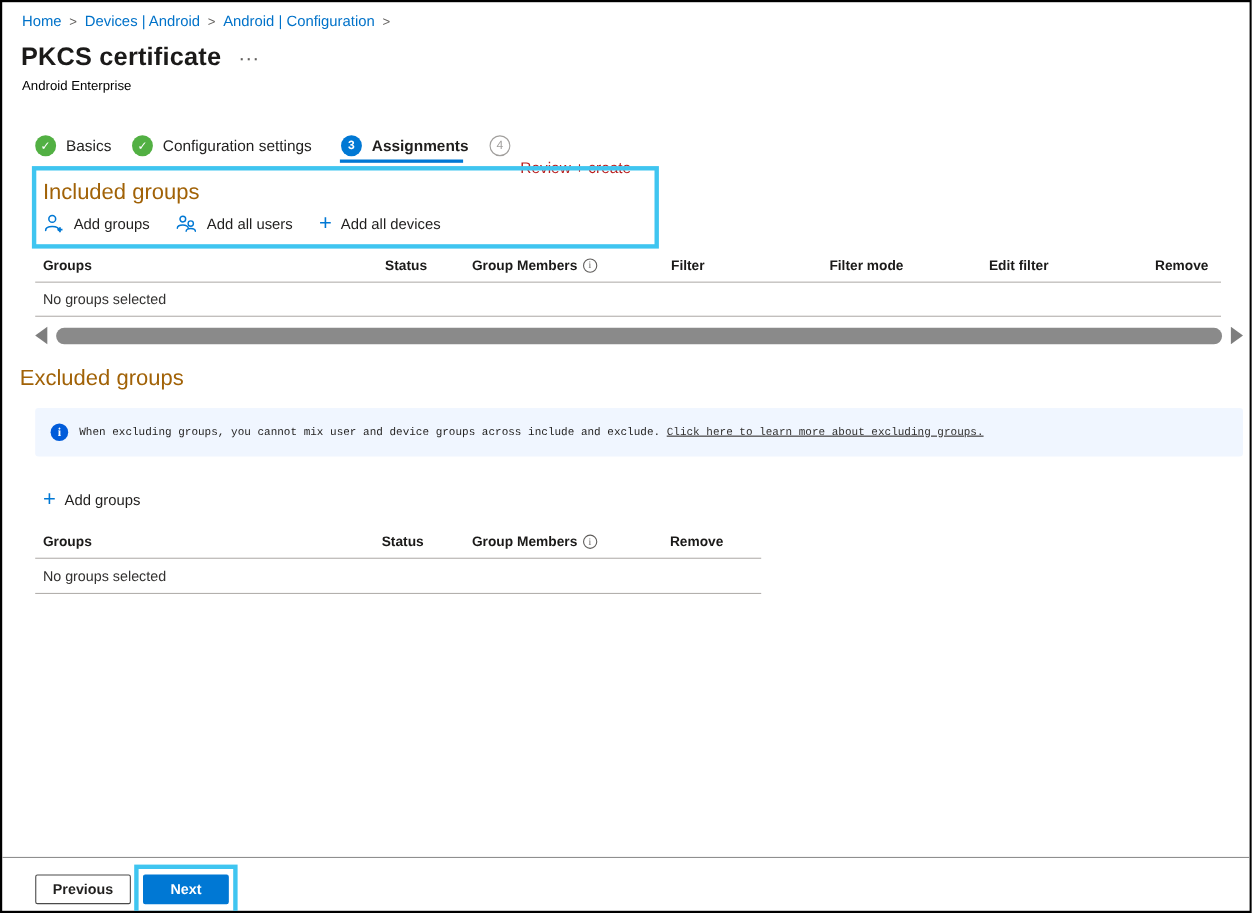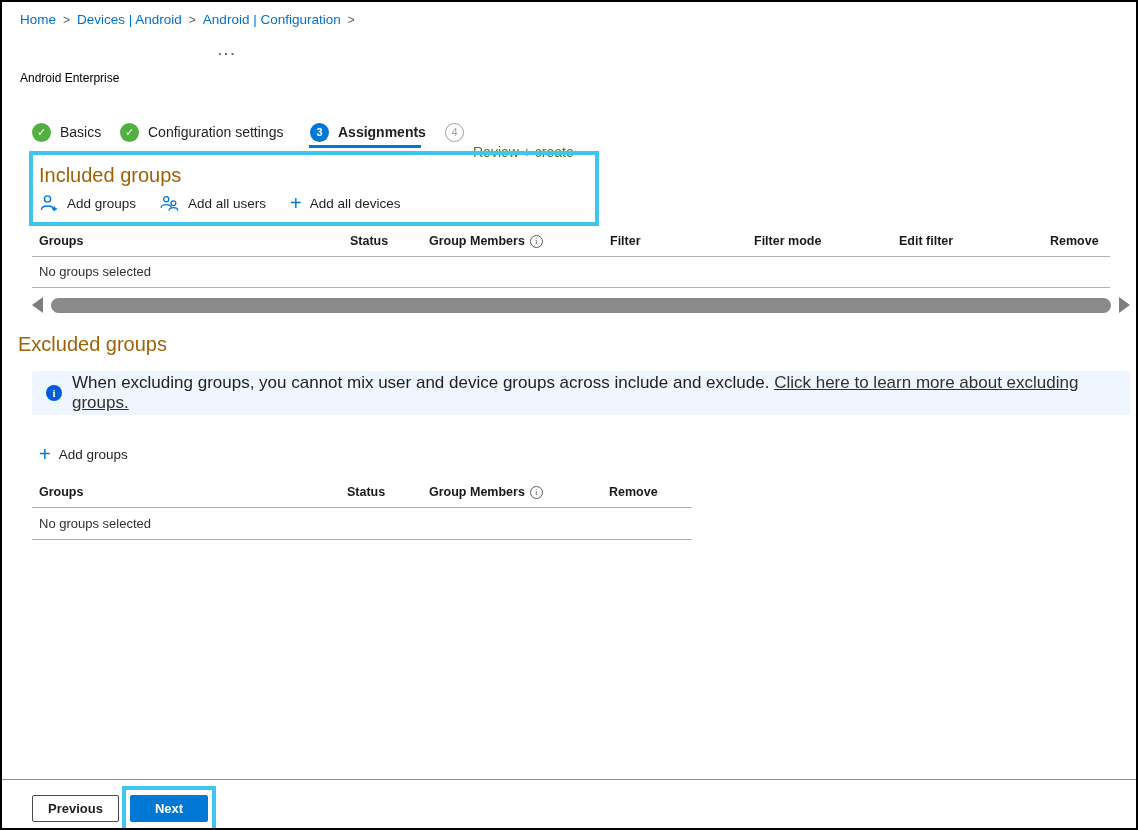--- a/index.html
+++ b/index.html
@@ -30,21 +30,21 @@
     color: #605e5c; font-size: 13px; font-weight: bold; letter-spacing: 2px; cursor: pointer;
   }
   .subtitle {
     position: absolute; left: 18px; top: 69px;
     font-size: 12px; color: #000000;
   }
   
   .tab { position: absolute; top: 120px; display: flex; align-items: center; gap: 9px; height: 20px; cursor: pointer; }
   .tab-label { font-size: 14px; color: #201f1e; }
   .tab.active .tab-label { font-weight: bold; }
-  .tab.disabled .tab-label { color: #4d7c0f; margin-top: 39px; }
+  .tab.disabled .tab-label { color: #b91c1c; margin-top: 39px; }
   .step-circle {
     width: 19px; height: 19px; border-radius: 50%;
     display: flex; align-items: center; justify-content: center;
     font-size: 11px; color: #fff; flex: 0 0 auto;
   }
   .step-circle.complete { background: #52b043; font-size: 11px; }
   .step-circle.active-num { background: #0078d4; font-weight: bold; }
   .step-circle.disabled-num { background: #fff; border: 1px solid #a19f9d; color: #a19f9d; }
   .tab-underline {
     position: absolute; left: 307px; top: 143px; width: 112px; height: 3px;
@@ -101,21 +101,21 @@
   .info-banner {
     position: absolute; left: 30px; top: 369px; width: 1098px; height: 44px;
     background: #f0f6ff; border-radius: 3px;
     display: flex; align-items: center; padding: 0 14px; gap: 10px;
   }
   .banner-icon {
     width: 16px; height: 16px; border-radius: 50%; background: #015cda; color: #fff;
     font-family: "Liberation Serif", serif; font-size: 11px; font-weight: bold;
     display: flex; align-items: center; justify-content: center; flex: 0 0 auto;
   }
-  .banner-text { font-size: 17px; color: #201f1e; }
+  .banner-text { font-size: 10px; color: #201f1e; font-family: Liberation Mono, monospace; }
   .banner-link { color: #323130; text-decoration: underline; cursor: pointer; }
   .add-groups2 { position: absolute; left: 37px; top: 444px; }
   
   .footer-divider { position: absolute; left: 0; top: 777px; width: 1134px; height: 1px; background: #8f8f8f; }
   .btn {
     position: absolute; top: 793px; height: 27px;
     font-family: "Liberation Sans", sans-serif; font-size: 13px; font-weight: bold;
     display: flex; align-items: center; justify-content: center;
     border-radius: 2px; cursor: pointer;
   }
@@ -130,20 +130,21 @@
 
   <nav class="breadcrumb">
     <a class="crumb">Home</a>
     <span class="crumb-sep">&gt;</span>
     <a class="crumb">Devices | Android</a>
     <span class="crumb-sep">&gt;</span>
     <a class="crumb">Android | Configuration</a>
     <span class="crumb-sep">&gt;</span>
   </nav>
 
+  <h1 class="page-title">PKCS certificate</h1>
   <span class="more-btn">···</span>
   <div class="subtitle">Android Enterprise</div>
 
   <div class="tab" style="left:30px">
     <span class="step-circle complete">✓</span>
     <span class="tab-label">Basics</span>
   </div>
   <div class="tab" style="left:118px">
     <span class="step-circle complete">✓</span>
     <span class="tab-label">Configuration settings</span>

